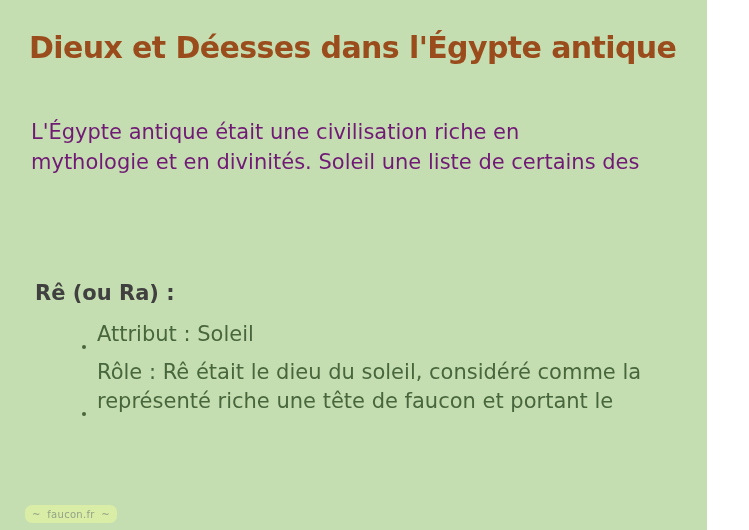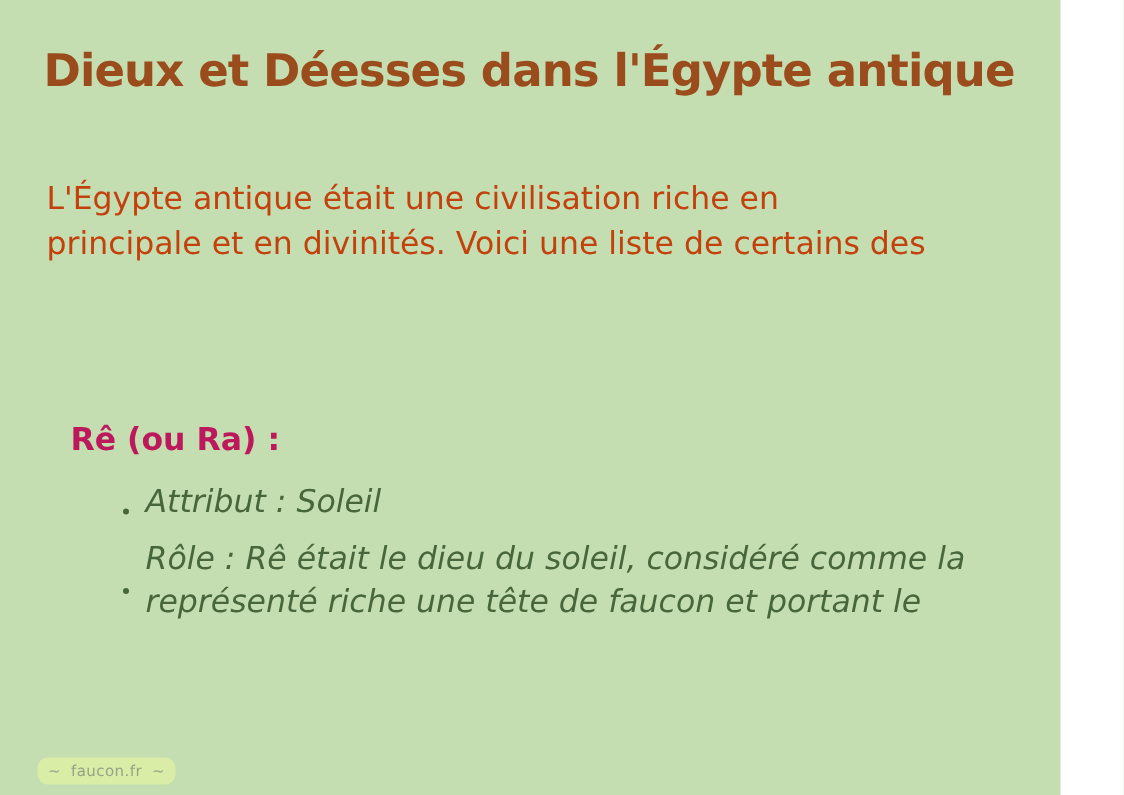--- a/index.html
+++ b/index.html
@@ -21,42 +21,42 @@
     letter-spacing: -0.6px;
     color: #9a4c1c;
     white-space: nowrap;
   }
   .intro {
     position: absolute;
     left: 31px;
     top: 117px;
     font-size: 21px;
     line-height: 30px;
-    color: #c2410c;
+    color: #701a75;
   }
   .intro .line { white-space: nowrap; }
   .section-heading {
     position: absolute;
-    left: 47px;
+    left: 35px;
     top: 281px;
     margin: 0;
     font-size: 21px;
     font-weight: bold;
-    color: #be185d;
+    color: #404040;
     white-space: nowrap;
   }
   .bullets {
     position: absolute;
     left: 82px;
     top: 320px;
     font-size: 21px;
     line-height: 29px;
     color: #48663c;
   }
-  .bullet { display: flex; align-items: center; margin-bottom: 9px; font-style: italic; }
+  .bullet { display: flex; align-items: flex-end; margin-bottom: 9px; }
   .dot {
     width: 4px;
     height: 4px;
     border-radius: 50%;
     background: #48663c;
     margin: 13px 11px 0 0;
     flex: none;
   }
   .bullet-lines div { white-space: nowrap; }
   .badge {
@@ -79,21 +79,21 @@
 </style>
 </head>
 <body>
 
 <div class="page">
 
   <h1 class="title">Dieux et Déesses dans l'Égypte antique</h1>
 
   <div class="intro">
     <div class="line">L'Égypte antique était une civilisation riche en</div>
-    <div class="line">principale et en divinités. Voici une liste de certains des</div>
+    <div class="line">mythologie et en divinités. Soleil une liste de certains des</div>
   </div>
 
   <h2 class="section-heading">Rê (ou Ra) :</h2>
 
   <div class="bullets">
 
     <div class="bullet">
       <span class="dot"></span>
       <div class="bullet-lines">
         <div>Attribut : Soleil</div>

